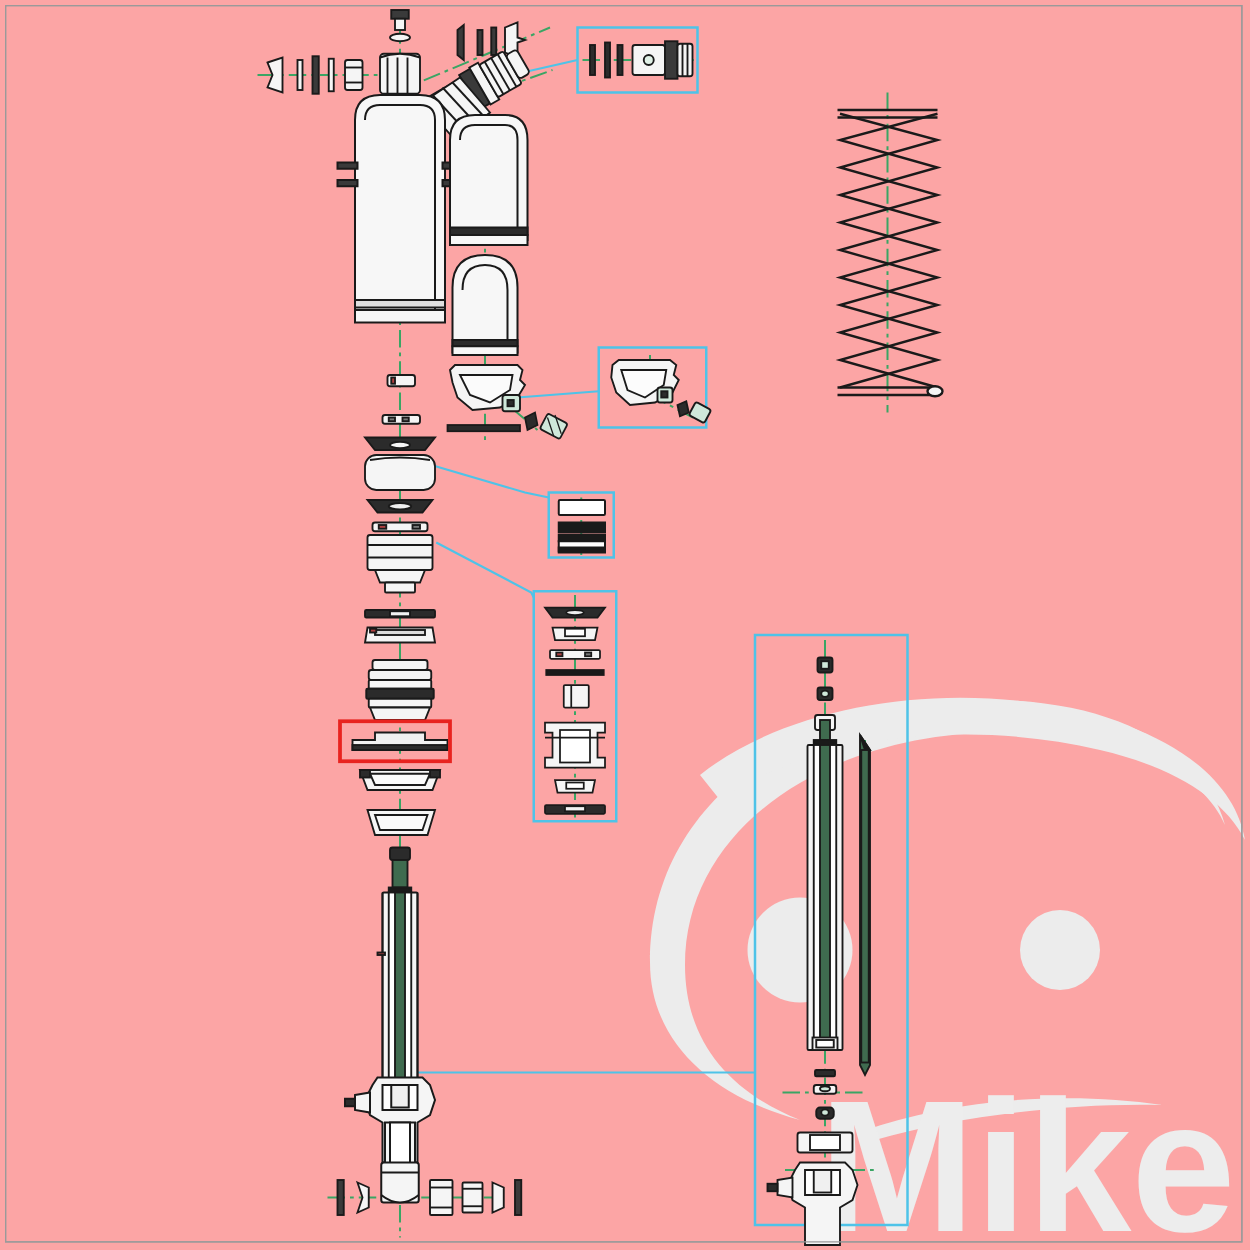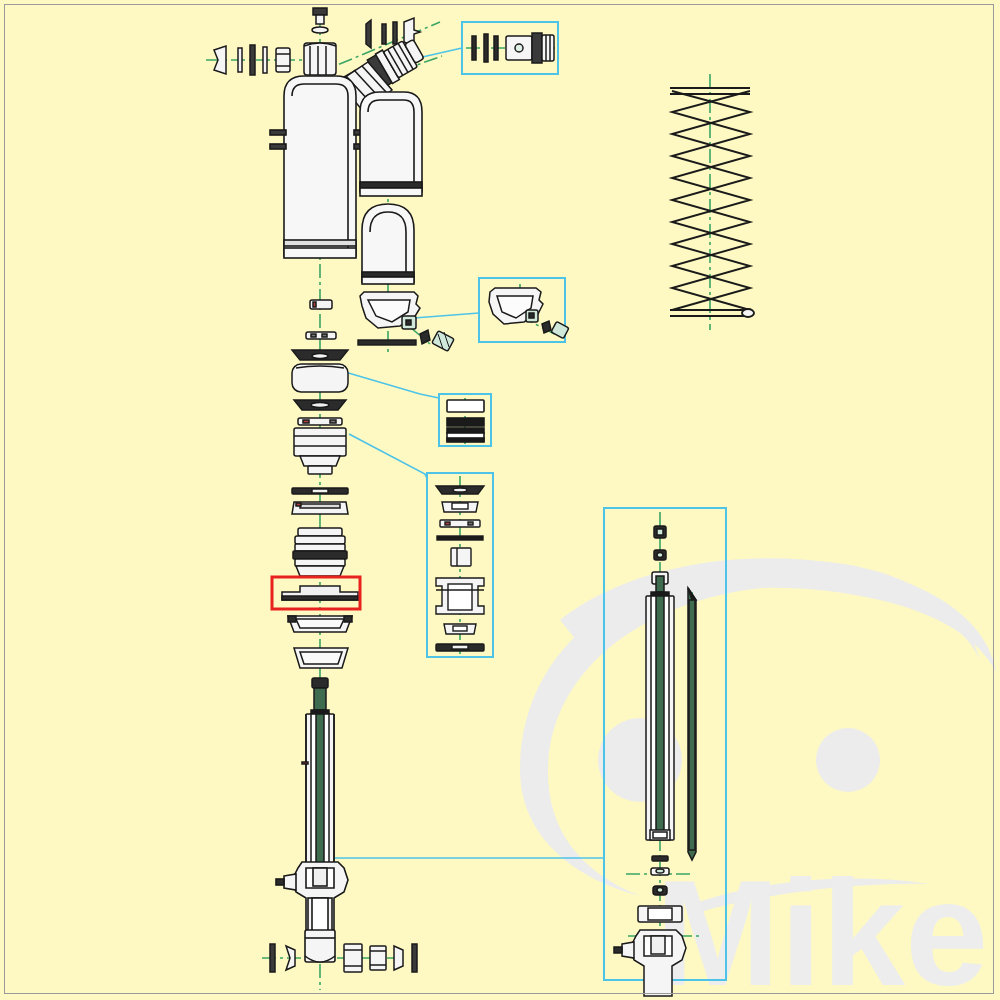--- a/index.html
+++ b/index.html
@@ -1,17 +1,17 @@
 <!DOCTYPE html>
 <html><head>
 <meta charset="utf-8">
 <style>
   html,body{margin:0;padding:0;background:#fff;}
   body{font-family:"Liberation Sans",sans-serif;}
-  #page{position:relative;width:1000px;height:1000px;background:#fef9c3;overflow:hidden;}
+  #page{position:relative;width:1000px;height:1000px;background:#fca5a5;overflow:hidden;}
   #frame{position:absolute;left:4px;top:4px;width:990px;height:990px;border:1px solid #9a9a9a;box-sizing:border-box;pointer-events:none;}
   svg#art{position:absolute;left:0;top:0;width:1000px;height:1000px;}
   .wm{fill:#ececec;}
   .wmtext{fill:#ededed;font-family:"Liberation Sans",sans-serif;font-weight:bold;font-size:150px;}
 </style>
 </head>
 <body>
 
 <div id="page">
 

